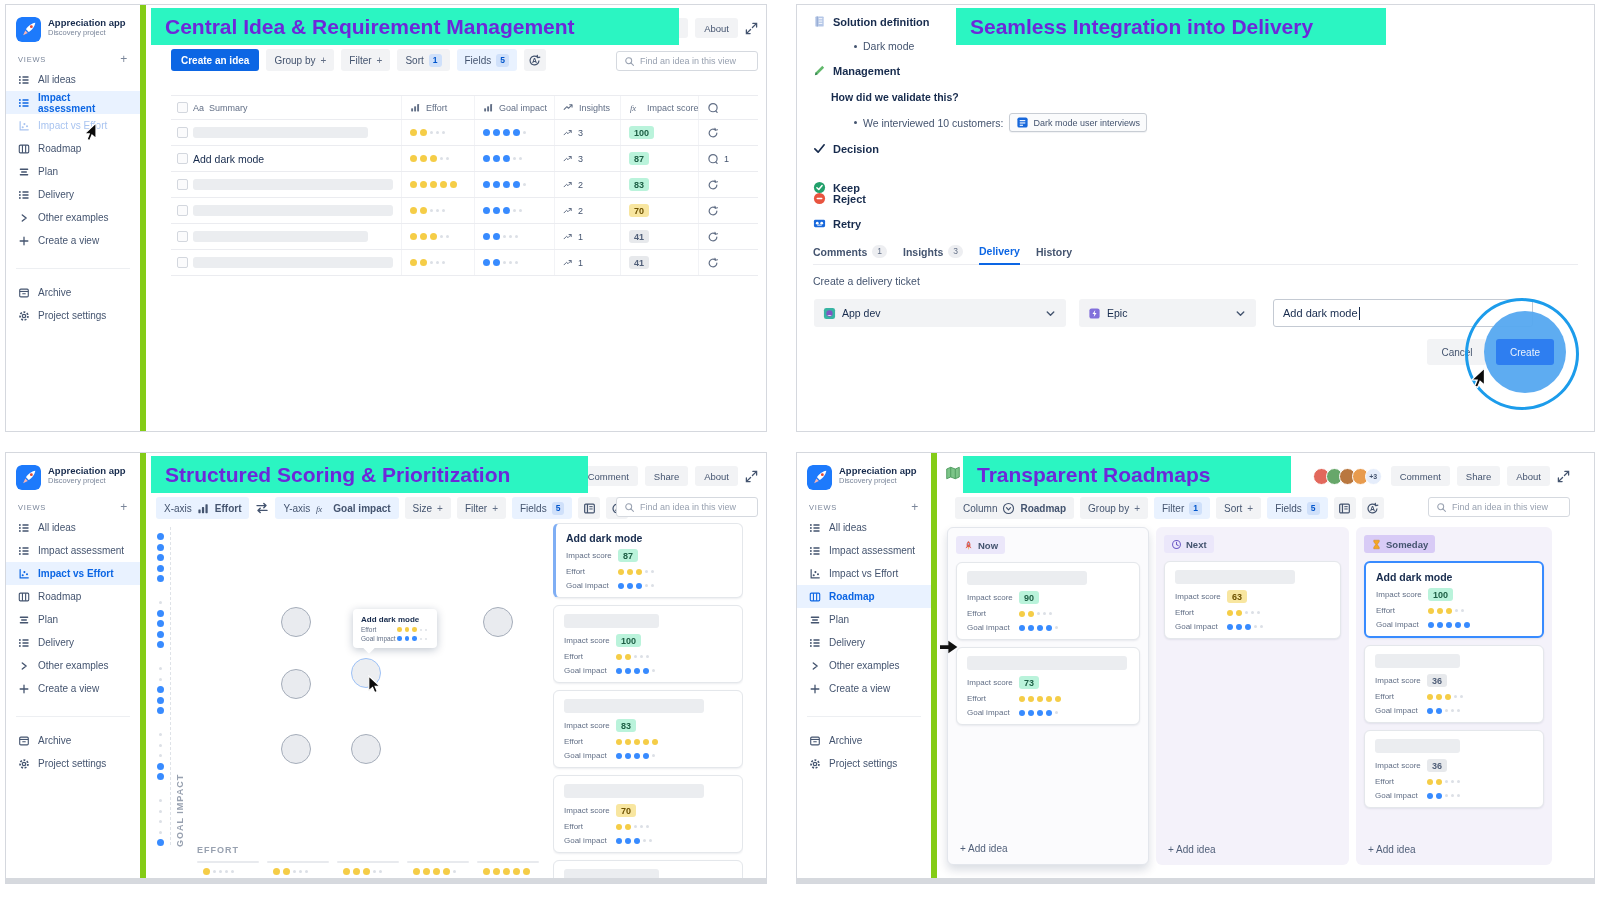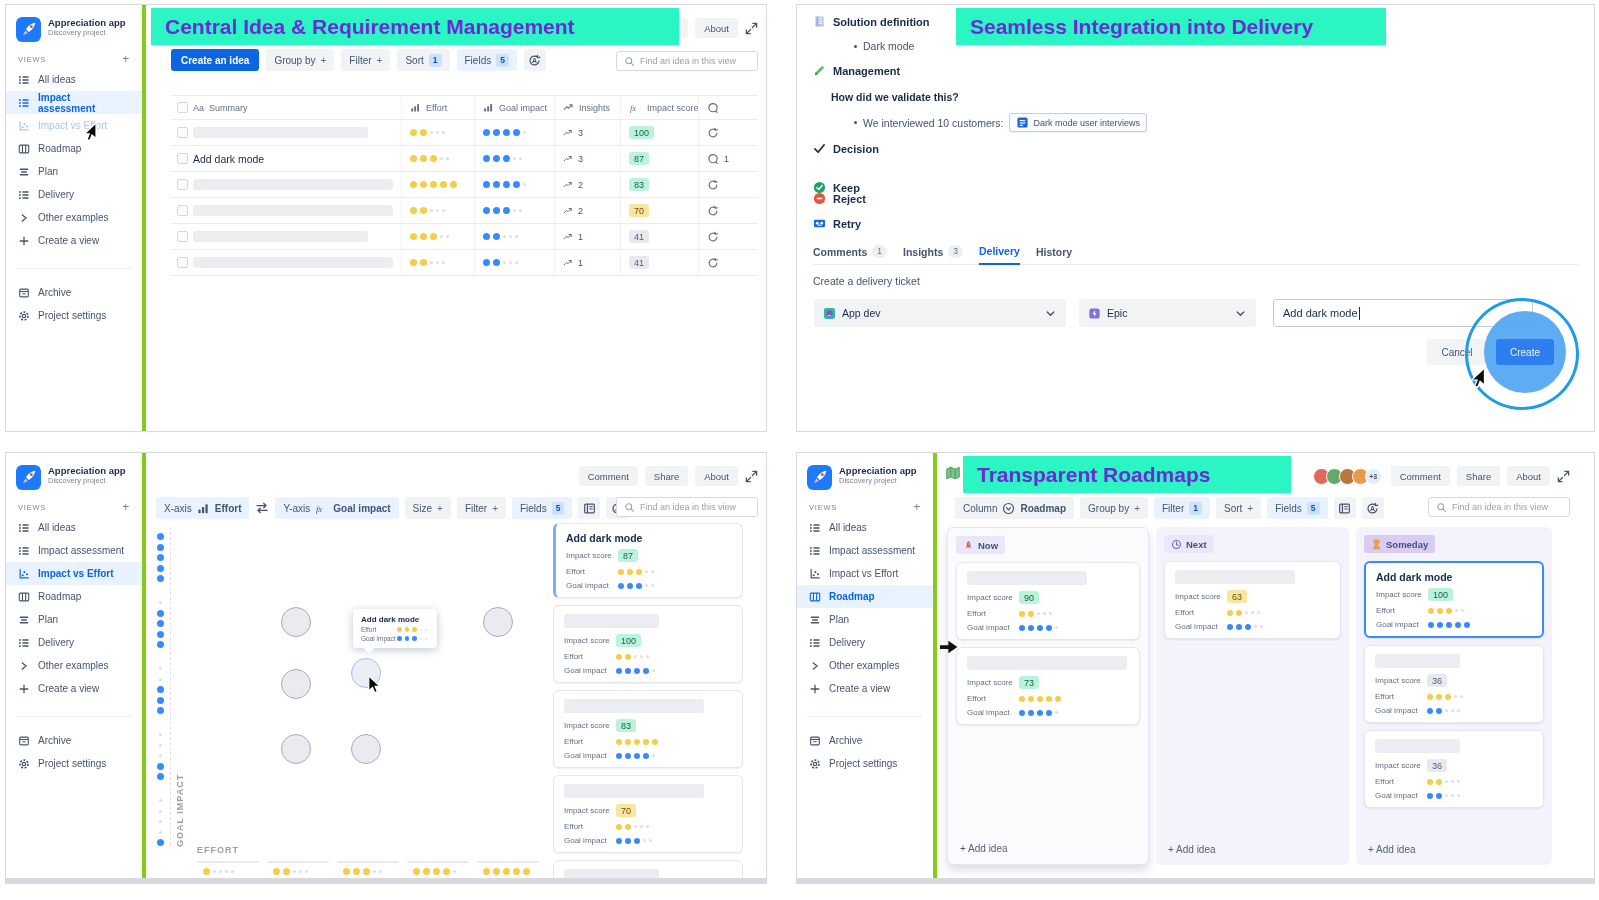--- a/index.html
+++ b/index.html
@@ -5,21 +5,21 @@
   html,body{margin:0;padding:0}
   body{width:1599px;height:900px;background:#fff;position:relative;font-family:"Liberation Sans",sans-serif;-webkit-font-smoothing:antialiased}
   .panel{position:absolute;background:#fff;border:1px solid #D5D8DE;box-sizing:border-box;overflow:hidden}
   #p1{left:5px;top:4px;width:762px;height:428px}
   #p2{left:796px;top:4px;width:799px;height:428px}
   #p3{left:5px;top:452px;width:762px;height:432px}
   #p4{left:796px;top:452px;width:799px;height:432px}
   .bottom-strip{position:absolute;left:0;right:0;bottom:0;height:5px;background:#D6D9DE;z-index:40}
 
   
-  .sidebar{position:absolute;left:0;top:0;bottom:0;width:140px;border-right:4px solid #84cc16;background:#fff;box-sizing:border-box;padding-top:10px;z-index:8}
+  .sidebar{position:absolute;left:0;top:0;bottom:0;width:140px;border-right:6px solid #84cc16;background:#fff;box-sizing:border-box;padding-top:10px;z-index:8}
   .sb-head{display:flex;gap:7px;padding:2px 10px 8px;align-items:flex-start}
   .logo{width:25px;height:25px;border-radius:6px;flex:none;overflow:hidden}
   .sb-app{font-size:9.5px;font-weight:bold;color:#172B4D;line-height:1.2}
   .sb-sub{font-size:7.5px;color:#7A869A}
   .sb-views{display:flex;justify-content:space-between;align-items:flex-end;padding:4px 12px 4px;font-size:7.5px;letter-spacing:.8px;color:#7A869A}
   .sb-plus{font-size:12px;color:#7A869A;line-height:10px}
   .sb-item{display:flex;align-items:center;gap:8px;height:23px;padding:0 12px;font-size:10px;color:#44546F}
   .sb-item.active{background:#E9F2FF;color:#0C66E4;font-weight:bold}
   .sb-item.faded{color:#A9C4F0}
   .sb-div{height:1px;background:#EDEFF2;margin:16px 10px 12px}
@@ -55,21 +55,21 @@
   .t-head-lbl{font-size:9px;color:#626F86;white-space:nowrap}
   .t-title{font-size:10.5px;color:#172B4D;white-space:nowrap}
   .cb{width:9px;height:9px;border:1px solid #D3D7DE;border-radius:2px;background:#FBFBFC;flex:none}
   .ph{background:#EBEDF0;border-radius:3px;height:11px}
   .ins-val{font-size:9px;color:#44546F}
 
   .dotrow{display:flex;align-items:center;gap:3px}
   .d{border-radius:50%;flex:none}
   .d.f{width:7px;height:7px}
   .d.e{width:3px;height:3px;background:#DCE0E6}
-  .score{font-size:9px;font-weight:normal;padding:1.5px 5px;border-radius:3px;white-space:nowrap}
+  .score{font-size:9px;font-weight:bold;padding:1.5px 5px;border-radius:3px;white-space:nowrap}
   .score.green{background:#BAF3DB;color:#1C5E44}
   .score.yellow{background:#F8E6A0;color:#6E5200}
   .score.gray{background:#E7E9EC;color:#505F79}
 
   
   .sec-row{position:absolute;display:flex;align-items:center;gap:7px;font-size:11px;font-weight:bold;color:#172B4D;white-space:nowrap}
   .bullet-row{position:absolute;display:flex;align-items:center;gap:6px;font-size:10.5px;color:#44546F;white-space:nowrap}
   .bdot{width:3px;height:3px;border-radius:50%;background:#44546F}
   .q-row{position:absolute;font-size:10.5px;font-weight:bold;color:#172B4D}
   .vchip{display:inline-flex;align-items:center;gap:4px;height:17px;border:1px solid #C8CDD4;background:#FAFBFC;border-radius:3px;padding:0 6px;font-size:9px;color:#44546F;box-shadow:0 1px 1px rgba(9,30,66,.06)}
@@ -915,20 +915,23 @@
     <div class="hactions">
       <button class="hbtn">Comment</button>
       <button class="hbtn">Share</button>
       <button class="hbtn">About</button>
       <span class="ic">
           <svg viewBox="0 0 14 14" width="13" height="13">
             <path d="M8.5,1.5 h4 v4 M12.5,1.5 L8,6 M5.5,12.5 h-4 v-4 M1.5,12.5 L6,8" stroke="#44546F" fill="none" stroke-width="1.4" stroke-linecap="round"></path>
           </svg>
         </span>
     </div>
+    <div class="title-band" style="left:5px;min-width:437px">
+        <span class="band-txt">Structured Scoring &amp; Prioritization</span>
+      </div>
     <div class="toolbar" style="left:10px;gap:6px">
       <span class="chip blue">
           <span>X-axis</span>
           <span class="ic">
             <svg viewBox="0 0 14 14" width="13" height="13">
               <rect x="1.5" y="8" width="2.4" height="4" rx=".6" fill="#44546F"></rect>
               <rect x="5.3" y="5.5" width="2.4" height="6.5" rx=".6" fill="#44546F"></rect>
               <rect x="9.1" y="2.5" width="2.4" height="9.5" rx=".6" fill="#44546F"></rect>
             </svg>
           </span>

